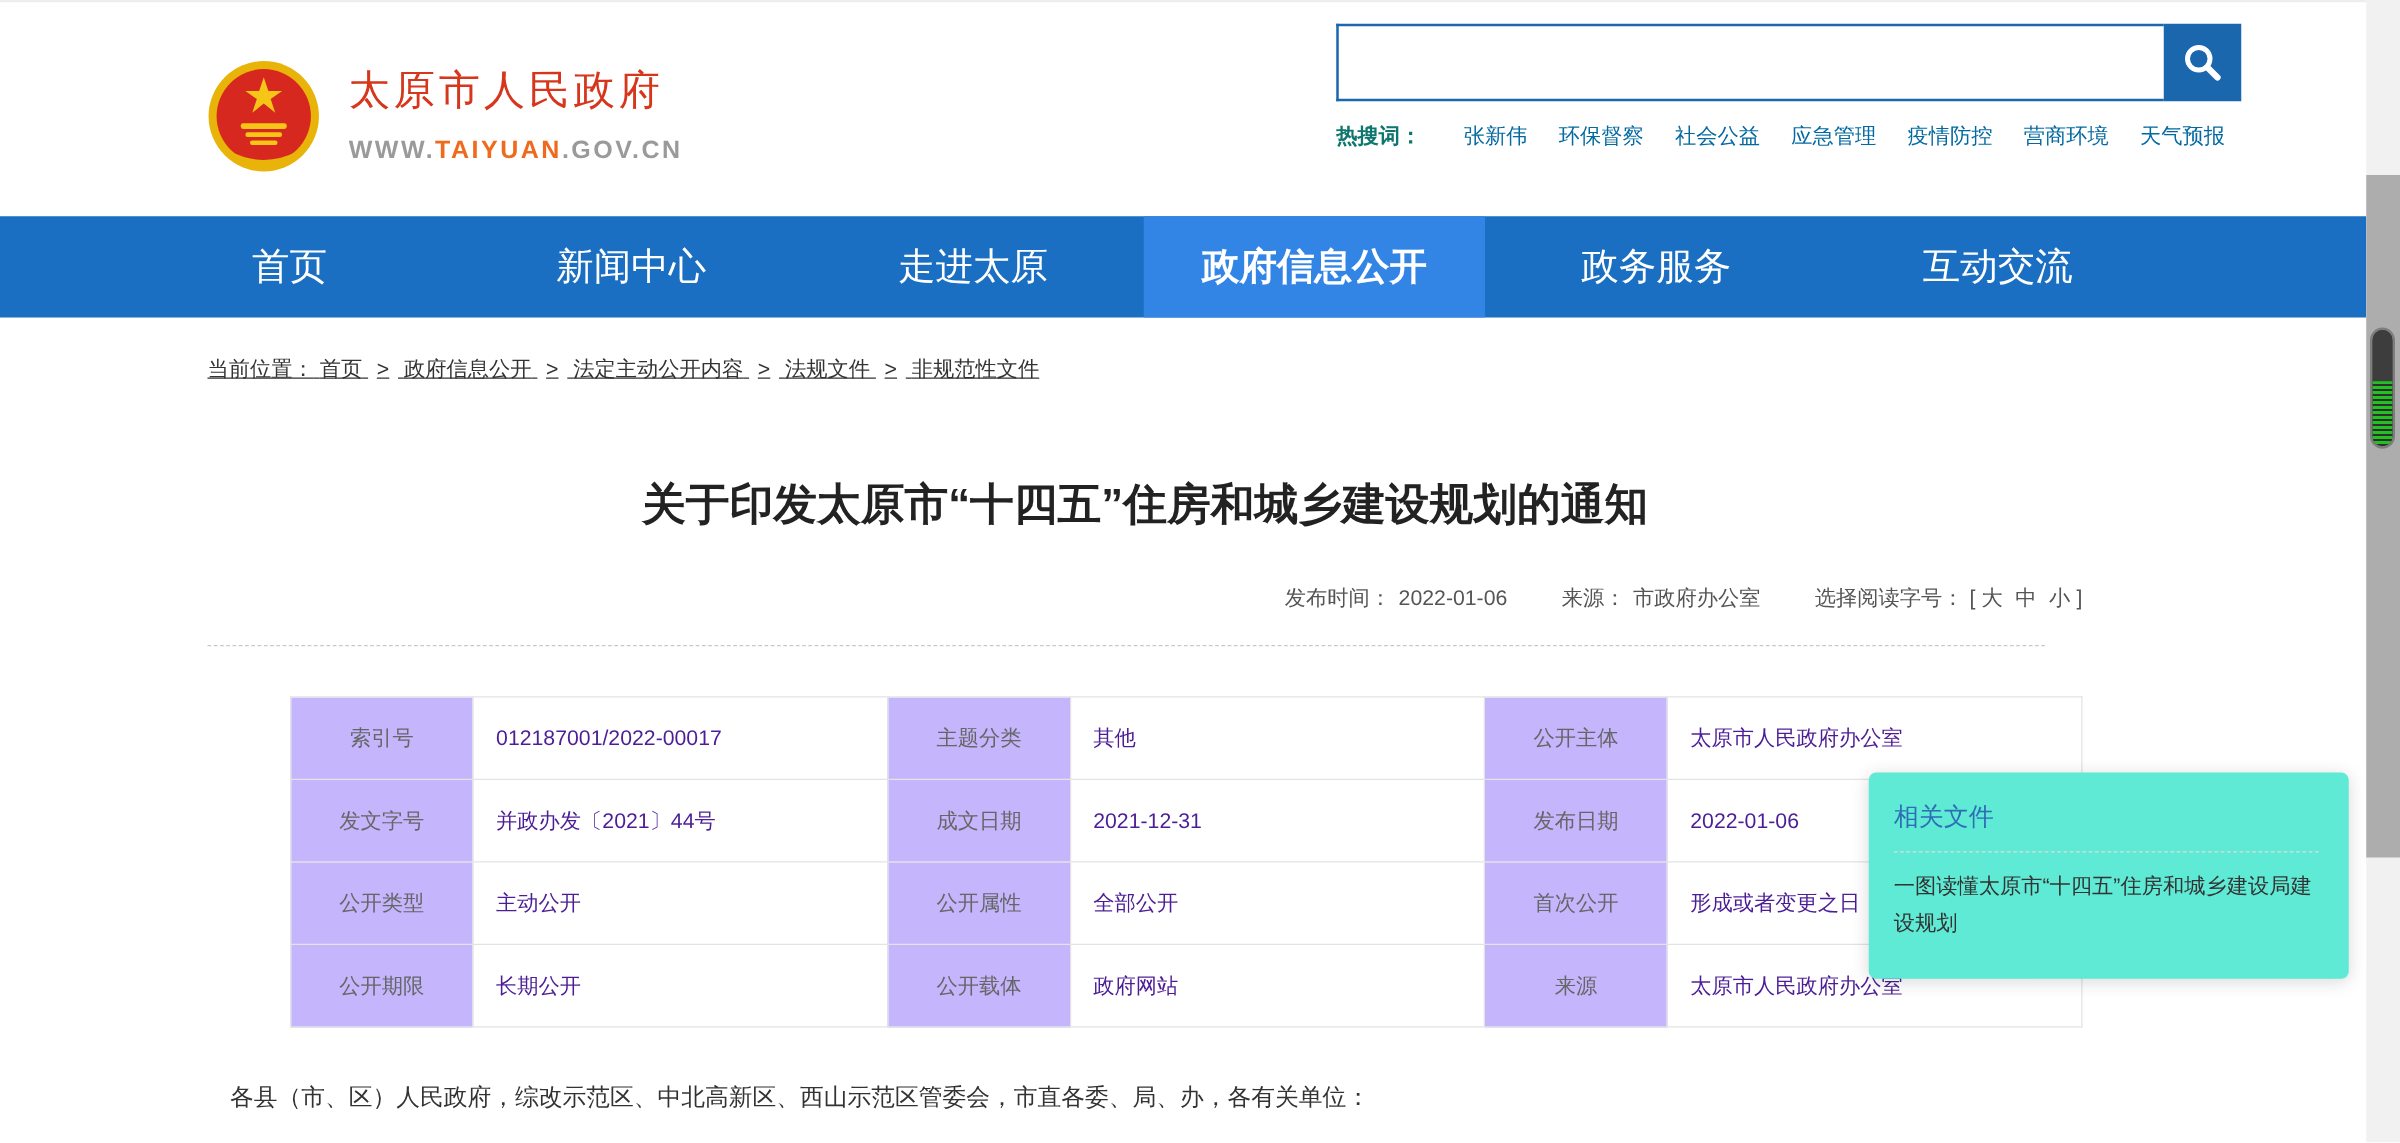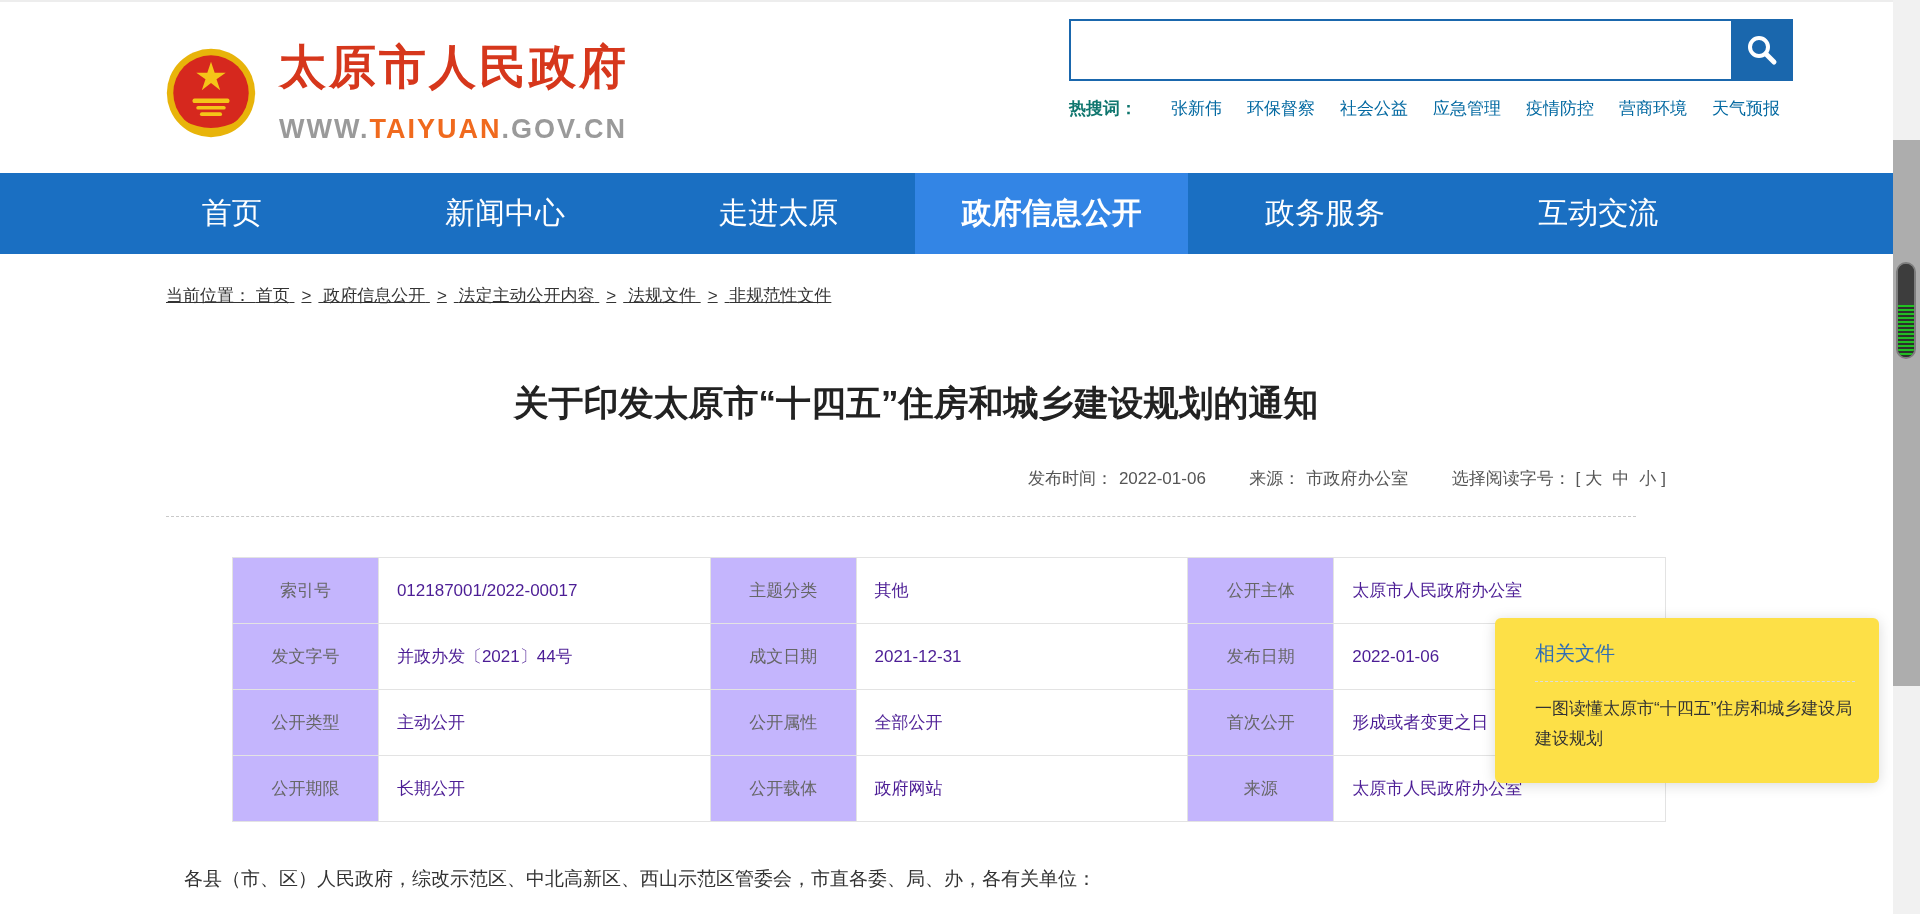--- a/index.html
+++ b/index.html
@@ -7,23 +7,23 @@
               font-family:"Liberation Sans","DejaVu Sans",sans-serif; }
   body { position:relative; }
 
   .page { width:1893px; border-top:2px solid #ededed; }
 
   
   .site-header { height:171px; display:flex; justify-content:space-between;
                  padding:10px 100px 0 165px; background:#fff; }
   .logo-area { display:flex; align-items:center; gap:22px; cursor:pointer; }
   .emblem { width:92px; height:92px; flex:0 0 auto; }
-  .site-name { font-size:47px; font-weight:bold; color:#d6371c; letter-spacing:3px;
+  .site-name { font-size:33px; font-weight:normal; color:#d6371c; letter-spacing:3px;
                line-height:1.15; }
-  .site-url { font-size:27px; font-weight:bold; color:#9a9a9a; letter-spacing:2px; margin-top:19px; }
+  .site-url { font-size:20px; font-weight:bold; color:#9a9a9a; letter-spacing:2px; margin-top:19px; }
   .site-url .hl { color:#f06a1e; }
 
   .right-block { width:724px; padding-top:7px; }
   .search-row { display:flex; height:62px; }
   .search-input { flex:1; height:62px; border:2px solid #1a67ad; border-right:none;
                   outline:none; font-size:20px; padding:0 14px; color:#333; }
   .search-btn { width:62px; height:62px; background:#1a67ad; border:none; cursor:pointer;
                 display:flex; align-items:center; justify-content:center; }
   .hot-row { display:flex; align-items:center; margin-top:16px; font-size:17px; }
   .hot-label { font-weight:bold; color:#0f766e; margin-right:34px; white-space:nowrap; }
@@ -58,21 +58,21 @@
   .meta-table td { border:1px solid #e3e3e3; height:66px; font-size:17px; }
   .meta-table td.lbl { width:146px; background:#c4b5fd; color:#666; text-align:center; }
   .meta-table td.val { width:332px; color:#4c1d95; padding-left:18px; }
 
   .body-para { font-size:19px; color:#333; line-height:1.6; width:1480px; }
   .para-1 { margin:42px 0 0 18px; }
   .para-2 { margin:30px 0 0 18px; text-indent:2em; }
 
   
   .related-popup { position:absolute; left:1495px; top:618px; width:384px; height:165px;
-                   background:#fde047; border-radius:6px; z-index:20; padding:22px 24px 0 40px;
+                   background:#5eead4; border-radius:6px; z-index:20; padding:22px 24px 0 20px;
                    box-shadow:0 2px 14px rgba(0,0,0,0.15); }
   .related-title { font-size:20px; color:#2f6db5; font-weight:normal; }
   .related-sep { border:none; border-top:1px dashed #ddd; margin:14px 0 12px 0; }
   .related-link { font-size:17px; color:#333; line-height:1.75; text-decoration:none;
                   cursor:pointer; display:block; }
 
   
   .scroll-gutter { position:absolute; right:0; top:0; width:27px; height:914px;
                    background:#f1f1f1; z-index:30; }
   .scroll-track { position:absolute; top:140px; left:0; width:27px; height:546px;

